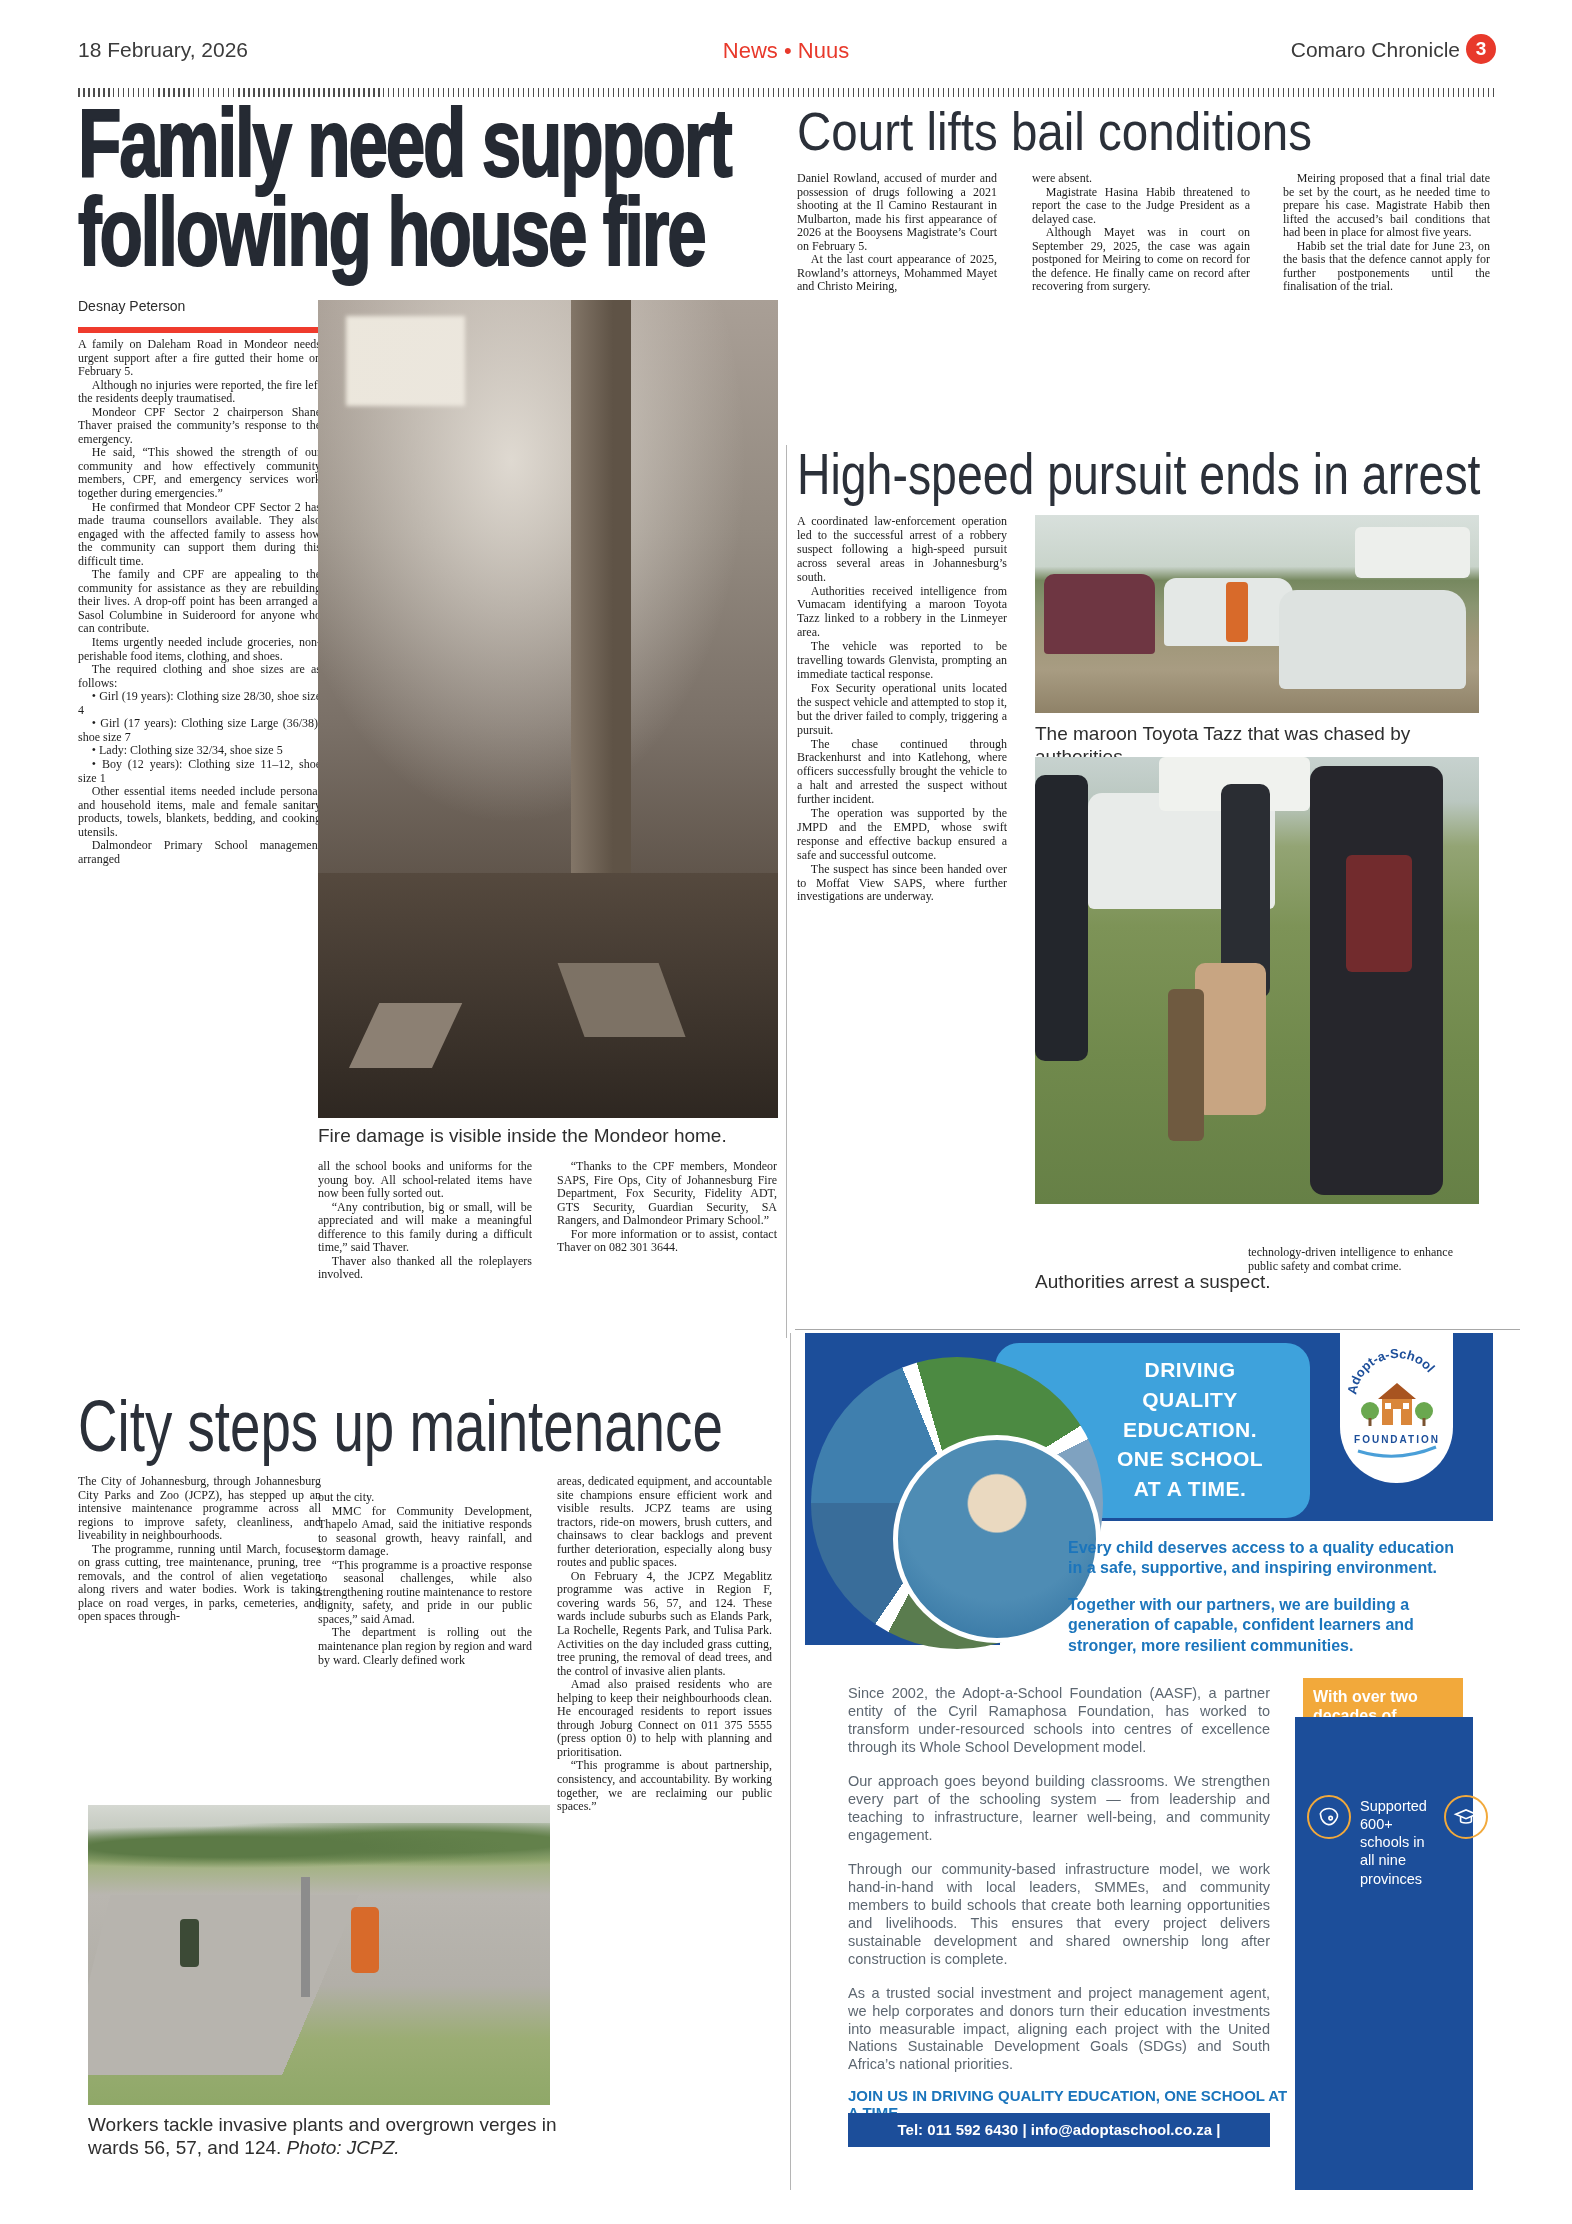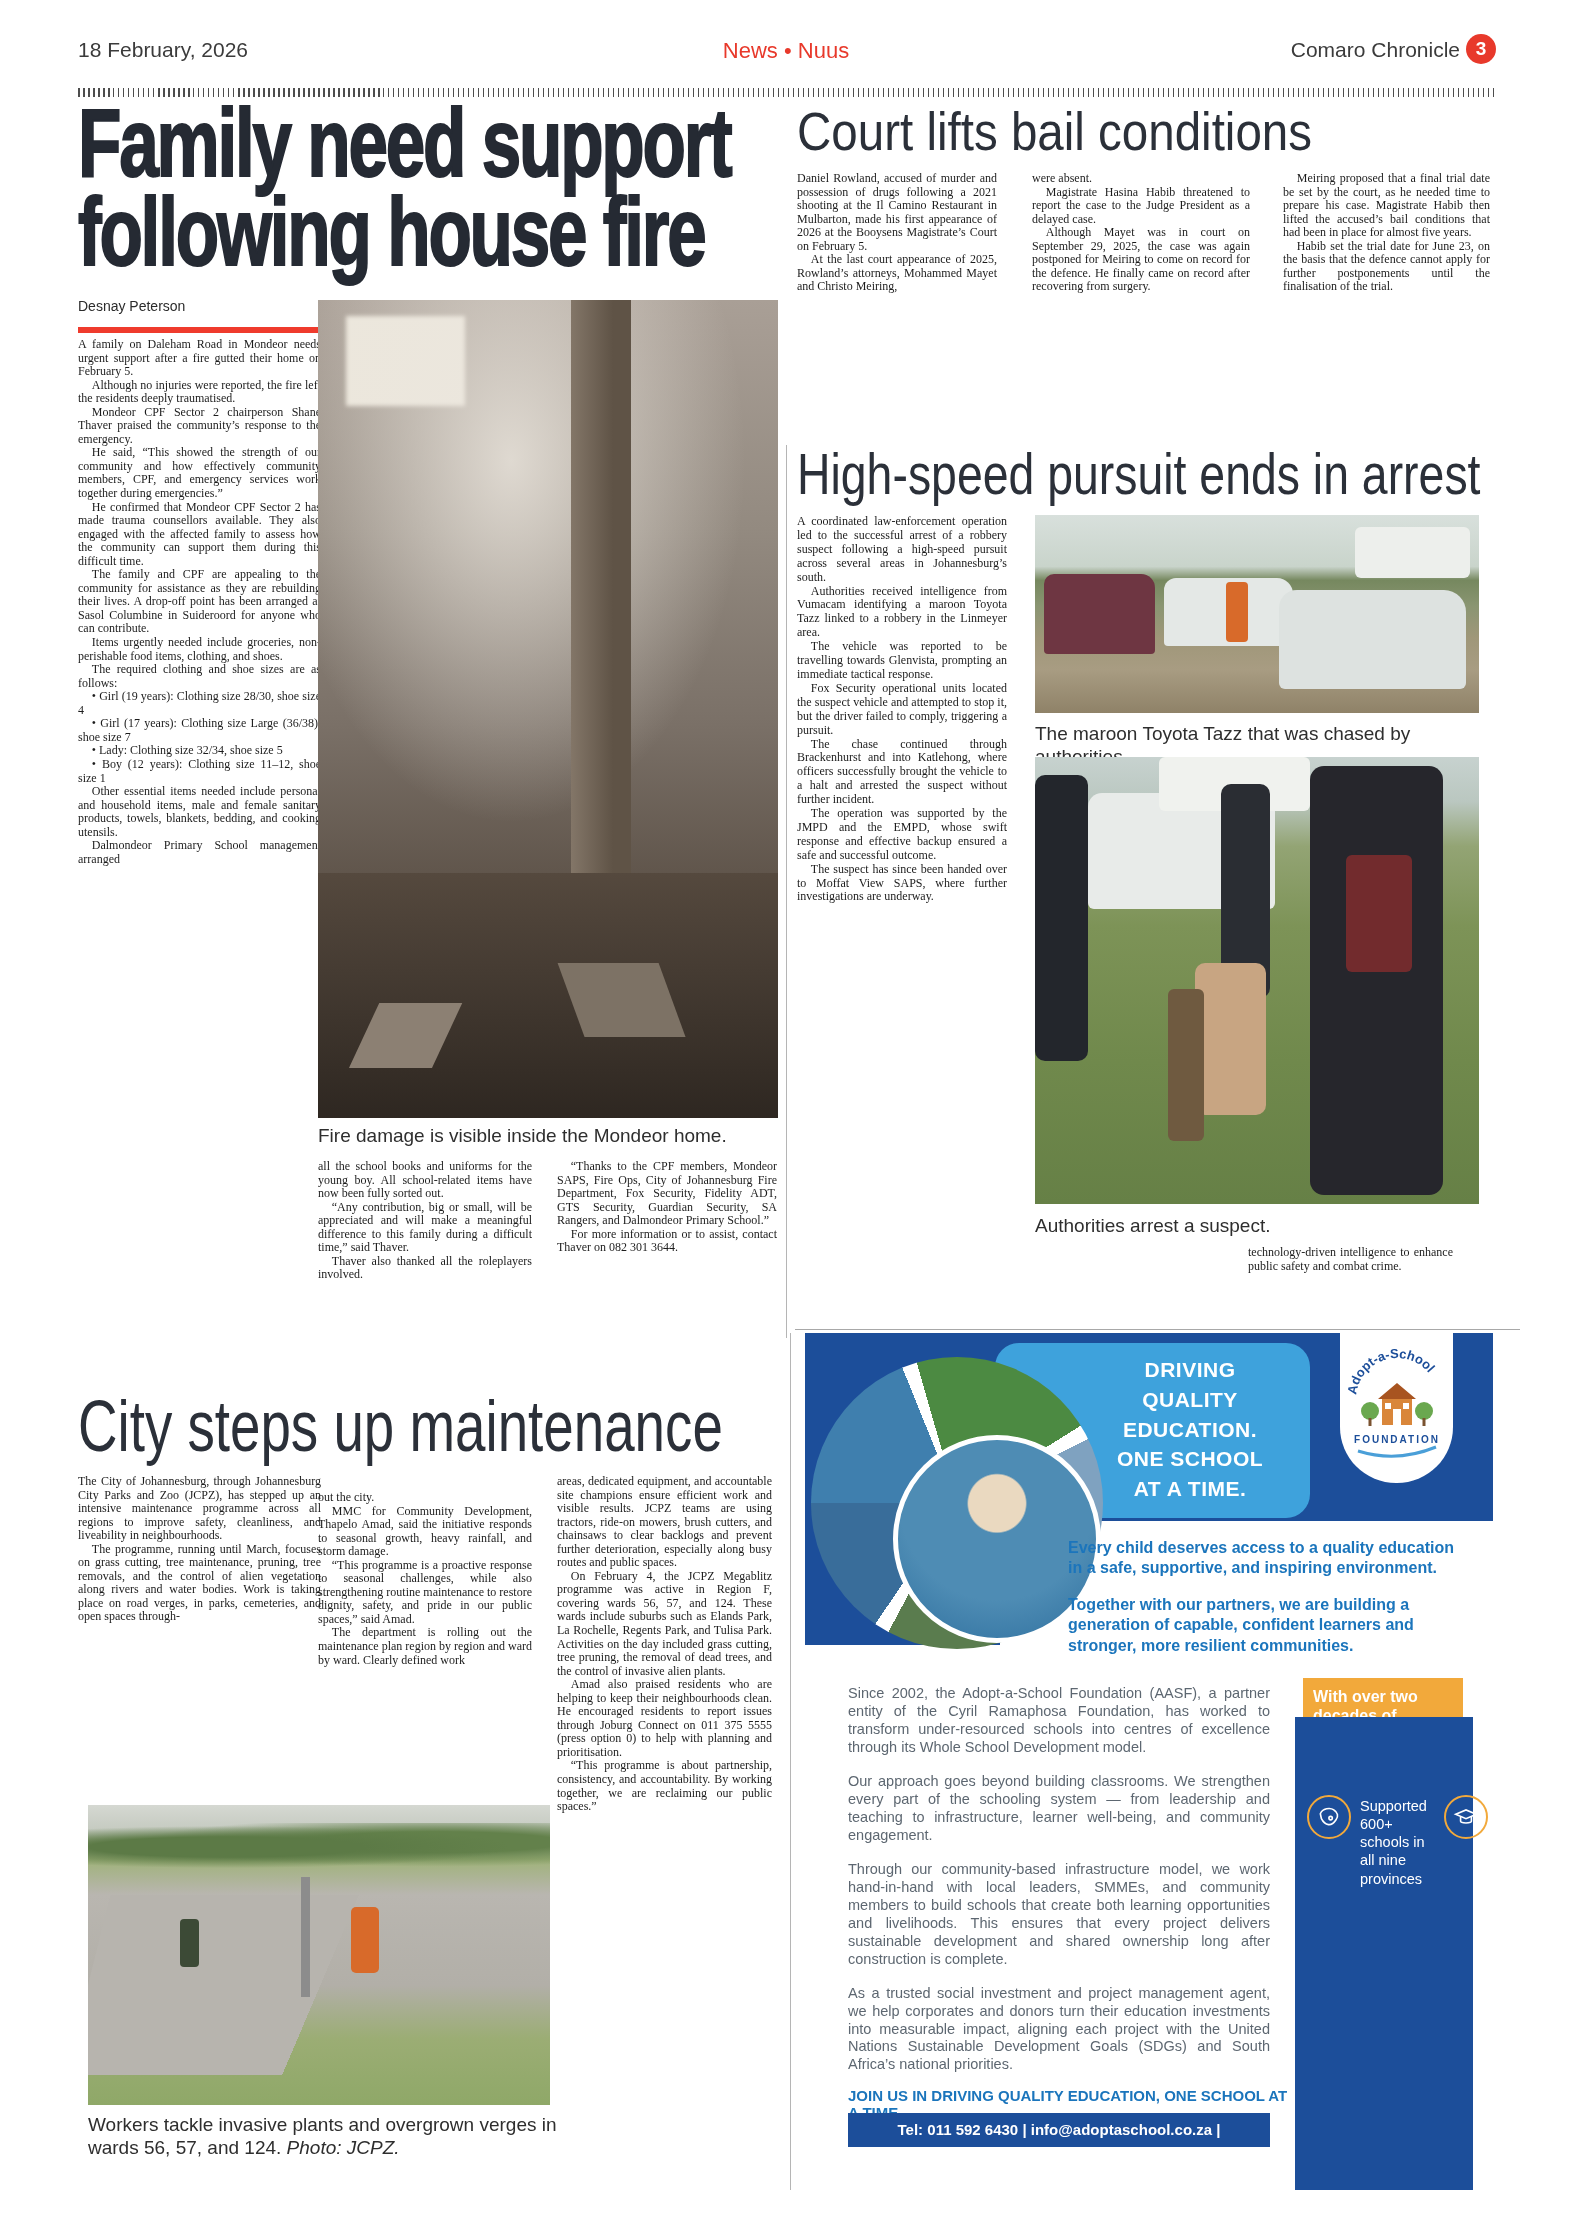--- a/index.html
+++ b/index.html
@@ -173,21 +173,21 @@
         background:linear-gradient(180deg,#c7d2cf 0%,#bac7c0 10%,#93a474 20%,#7d9357 38%,#70894c 68%,#668046 100%);">
     <div class="shape" style="left:12%;top:8%;width:42%;height:26%;background:#e8ebe9;border-radius:14px 18px 6px 6px;"></div>
     <div class="shape" style="left:28%;top:0;width:34%;height:12%;background:#f0f2ee;border-radius:6px;"></div>
     <div class="shape" style="left:0%;top:4%;width:12%;height:64%;background:#23262c;border-radius:10px;"></div>
     <div class="shape" style="left:42%;top:6%;width:11%;height:48%;background:#2a2d33;border-radius:10px;"></div>
     <div class="shape" style="left:62%;top:2%;width:30%;height:96%;background:#26262c;border-radius:14px;"></div>
     <div class="shape" style="left:70%;top:22%;width:15%;height:26%;background:#b03030;opacity:.55;border-radius:6px;"></div>
     <div class="shape" style="left:36%;top:46%;width:16%;height:34%;background:#c8a582;border-radius:10px;"></div>
     <div class="shape" style="left:30%;top:52%;width:8%;height:34%;background:#6f5a40;border-radius:6px;"></div>
   </div>
-  <div class="caption" style="left:1035px;top:1214px;width:444px;">Authorities arrest a suspect.</div>
+  <div class="caption" style="left:1035px;top:1270px;width:444px;">Authorities arrest a suspect.</div>
 
   <div class="col cont" style="left:1248px;top:1246px;width:205px;height:95px;">
       <p>technology-driven intelligence to enhance public safety and combat crime.</p>
     </div>
 
   <div class="light-headline" id="city-headline">City steps up maintenance</div>
   <div class="col" style="left:78px;top:1475px;width:243px;height:310px;">
       <p>The City of Johannesburg, through Johannesburg City Parks and Zoo (JCPZ), has stepped up an intensive maintenance programme across all regions to improve safety, cleanliness, and liveability in neighbourhoods.</p>
       <p>The programme, running until March, focuses on grass cutting, tree maintenance, pruning, tree removals, and the control of alien vegetation along rivers and water bodies. Work is taking place on road verges, in parks, cemeteries, and open spaces through-</p>
     </div>

